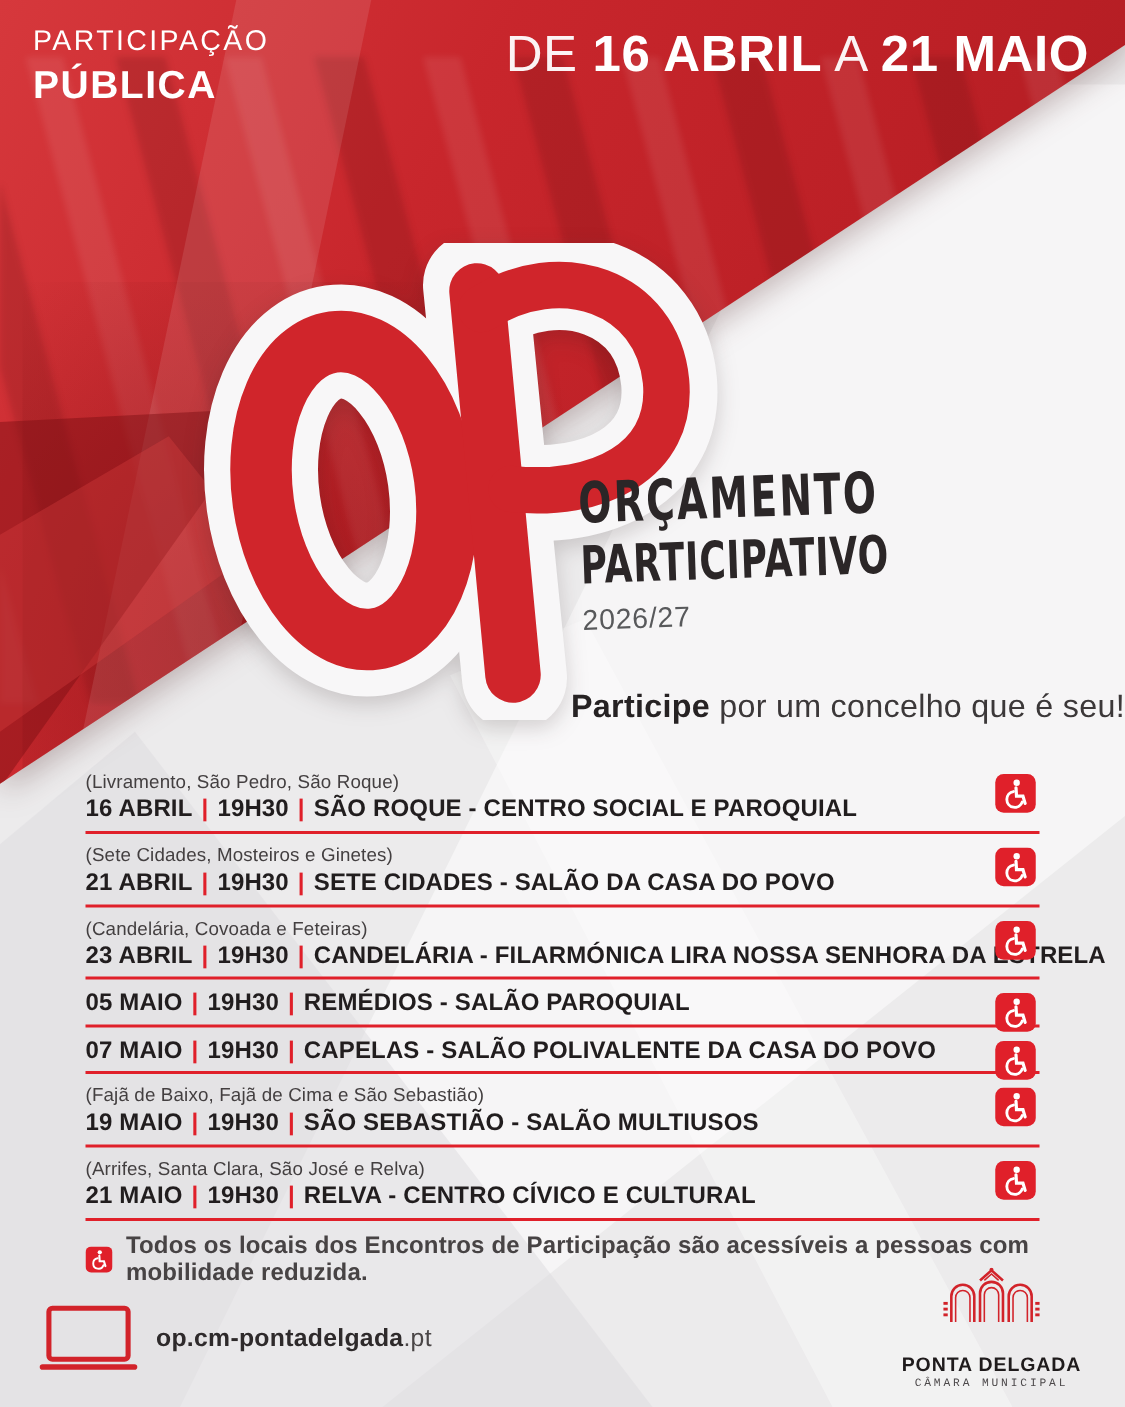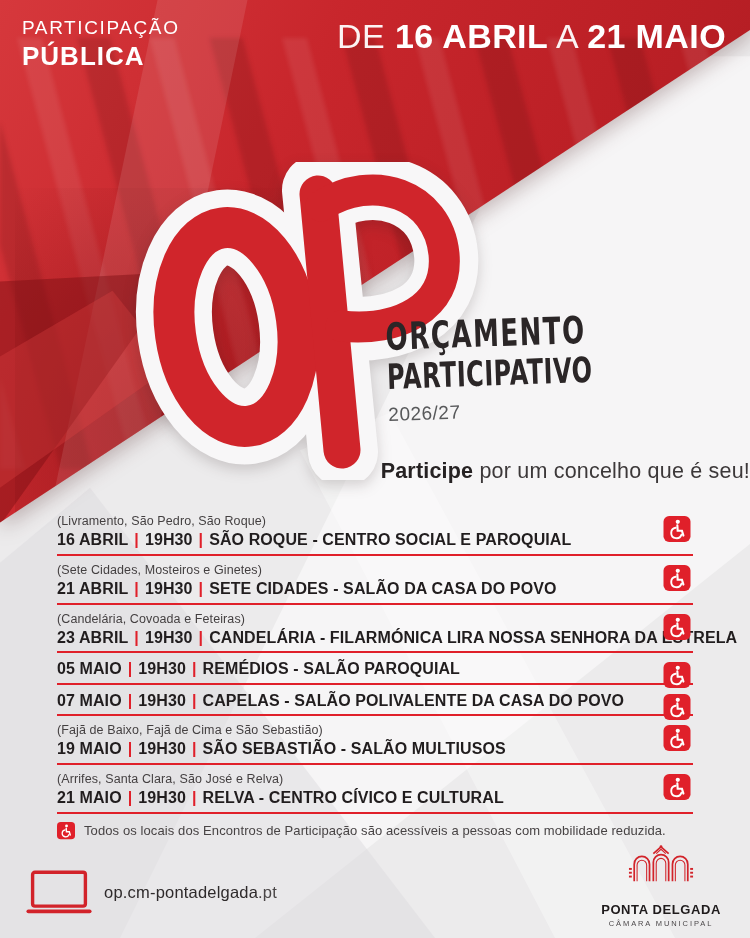--- a/index.html
+++ b/index.html
@@ -56,31 +56,31 @@
   
   .events{position:absolute;left:57px;right:57px;top:494px;margin-top:20px;}
   .event-row{position:relative;padding:0 44px 4px 0;border-bottom:2px solid #e0202a;margin-bottom:7px;}
   .event-region{font-size:12.5px;line-height:1.15;color:#433f40;letter-spacing:.1px;}
   .event-main{font-size:16px;line-height:1.15;font-weight:700;color:#211d1e;margin-top:3px;letter-spacing:.1px;white-space:nowrap;}
   .ev-div{color:#e0202a;font-weight:700;padding:0 6px;}
   .wc-badge{position:absolute;right:2px;top:2px;width:28px;height:27px;display:block;}
   
   .note{display:flex;align-items:center;gap:9px;margin-top:8px;}
   .note .wc-small{width:18px;height:18px;flex:0 0 auto;}
-  .note .note-text{font-size:13px;color:#474344;letter-spacing:.1px;}
+  .note .note-text{font-size:16px;color:#474344;letter-spacing:.1px;font-weight:bold;}
   
   .site{position:absolute;left:26px;top:869px;display:flex;align-items:center;gap:12px;}
   .site .laptop{width:66px;height:46px;flex:0 0 auto;}
   .site .url{font-size:16.5px;color:#2e2a2b;letter-spacing:.2px;}
-  .site .url .b{font-weight:400;}
+  .site .url .b{font-weight:700;}
   .site .url .lt{font-weight:400;color:#4a4647;}
   .pdlogo{position:absolute;right:14px;top:845px;width:150px;text-align:center;}
   .pdlogo .gates{width:74px;height:44px;display:block;margin:0 auto;}
   .pdlogo .muni{font-size:13px;font-weight:700;color:#1f1b1c;letter-spacing:.6px;margin-top:13px;white-space:nowrap;}
-  .pdlogo .muni-sub{font-size:7.5px;color:#4c484a;letter-spacing:1.9px;margin-top:2px;white-space:nowrap;}
+  .pdlogo .muni-sub{font-size:7.5px;color:#4c484a;letter-spacing:1.9px;margin-top:2px;white-space:nowrap;font-family:Liberation Mono, monospace;}
 </style>
 </head>
 <body>
 
 <div class="poster">
 
   <div class="streak s1"></div>
   <div class="streak s2"></div>
   <div class="streak s3"></div>
 

